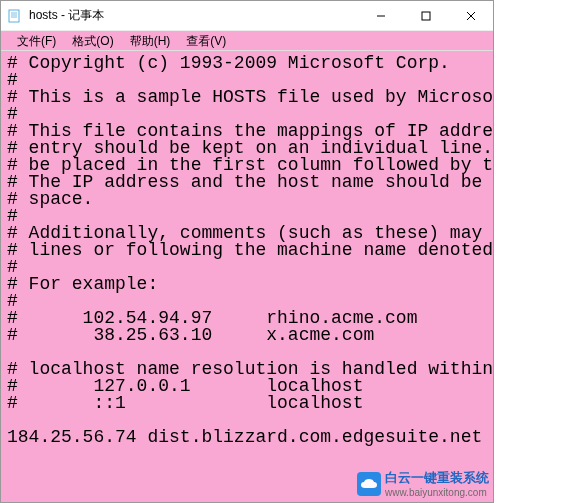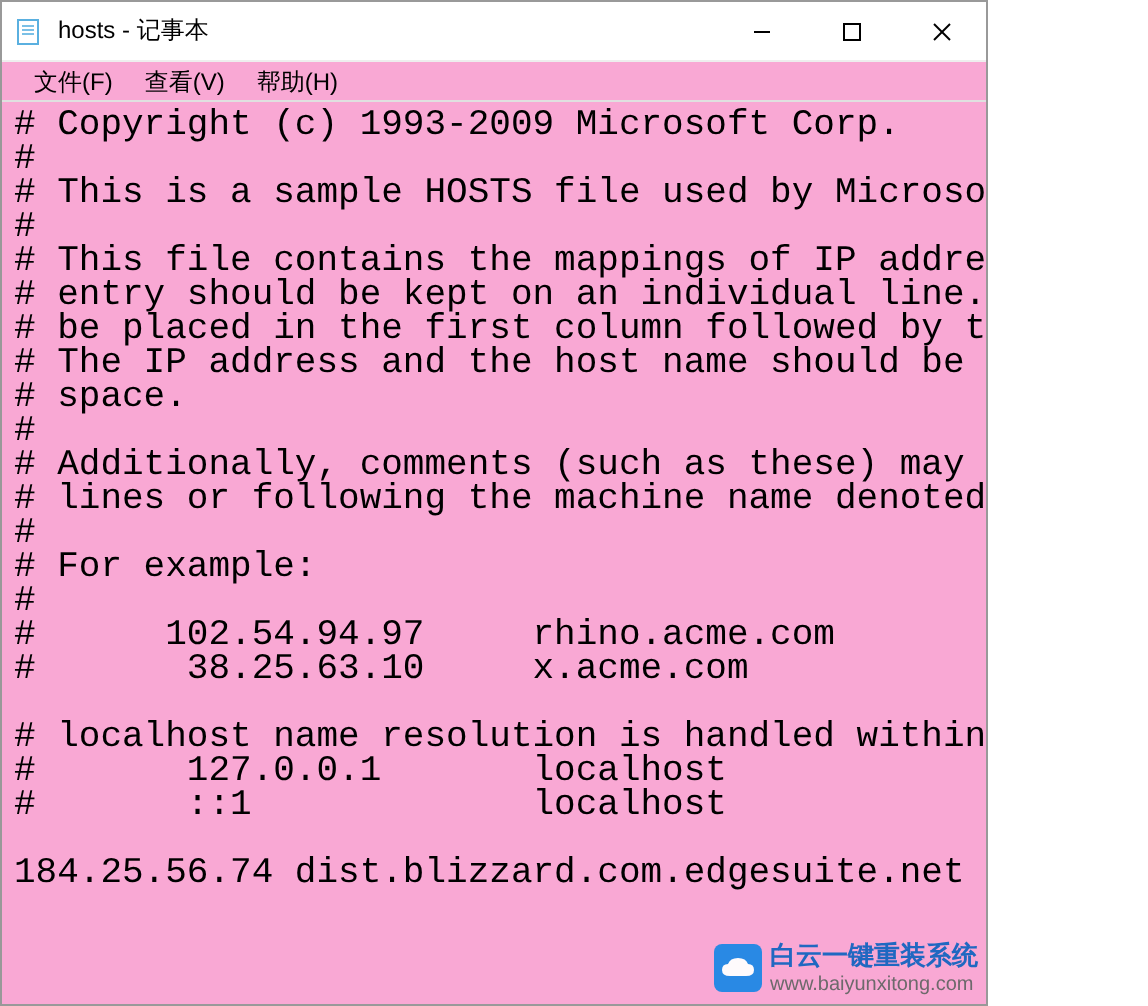--- a/index.html
+++ b/index.html
@@ -138,22 +138,23 @@
         <svg width="10" height="10" viewBox="0 0 10 10">
             <line x1="1" y1="1" x2="9" y2="9" stroke="#000" stroke-width="1"></line>
             <line x1="9" y1="1" x2="1" y2="9" stroke="#000" stroke-width="1"></line>
           </svg>
       </div>
     </div>
   </div>
 
   <div class="menubar">
     <span class="menu-item">文件(F)</span>
+    <span class="menu-item">格式(O)</span>
+    <span class="menu-item">帮助(H)</span>
     <span class="menu-item">查看(V)</span>
-    <span class="menu-item">帮助(H)</span>
   </div>
 
   <div class="editor" id="editor"># Copyright (c) 1993-2009 Microsoft Corp.
 #
 # This is a sample HOSTS file used by Microsoft TCP/IP for Windows.
 #
 # This file contains the mappings of IP addresses to host names. Each
 # entry should be kept on an individual line. The IP address should
 # be placed in the first column followed by the corresponding host na
 # The IP address and the host name should be separated by at least on

